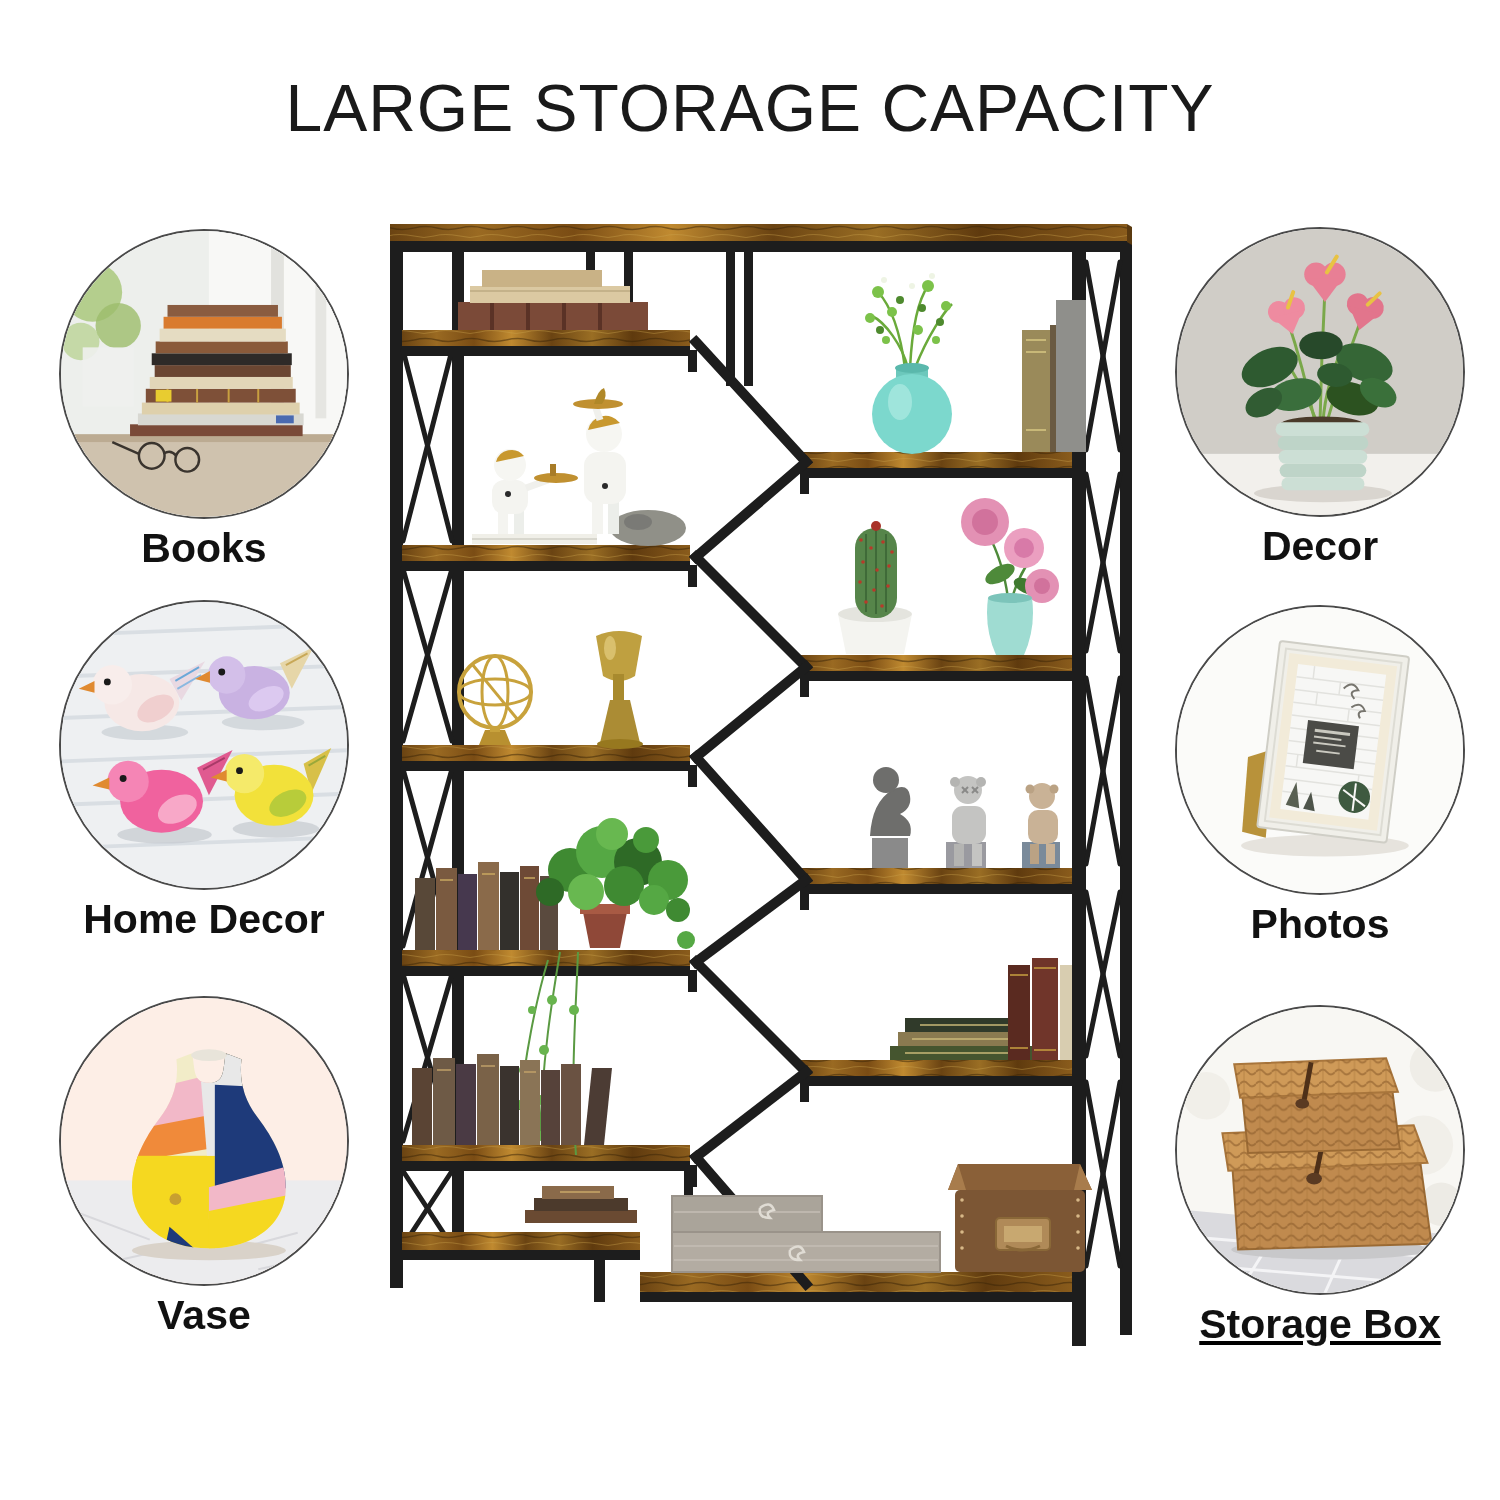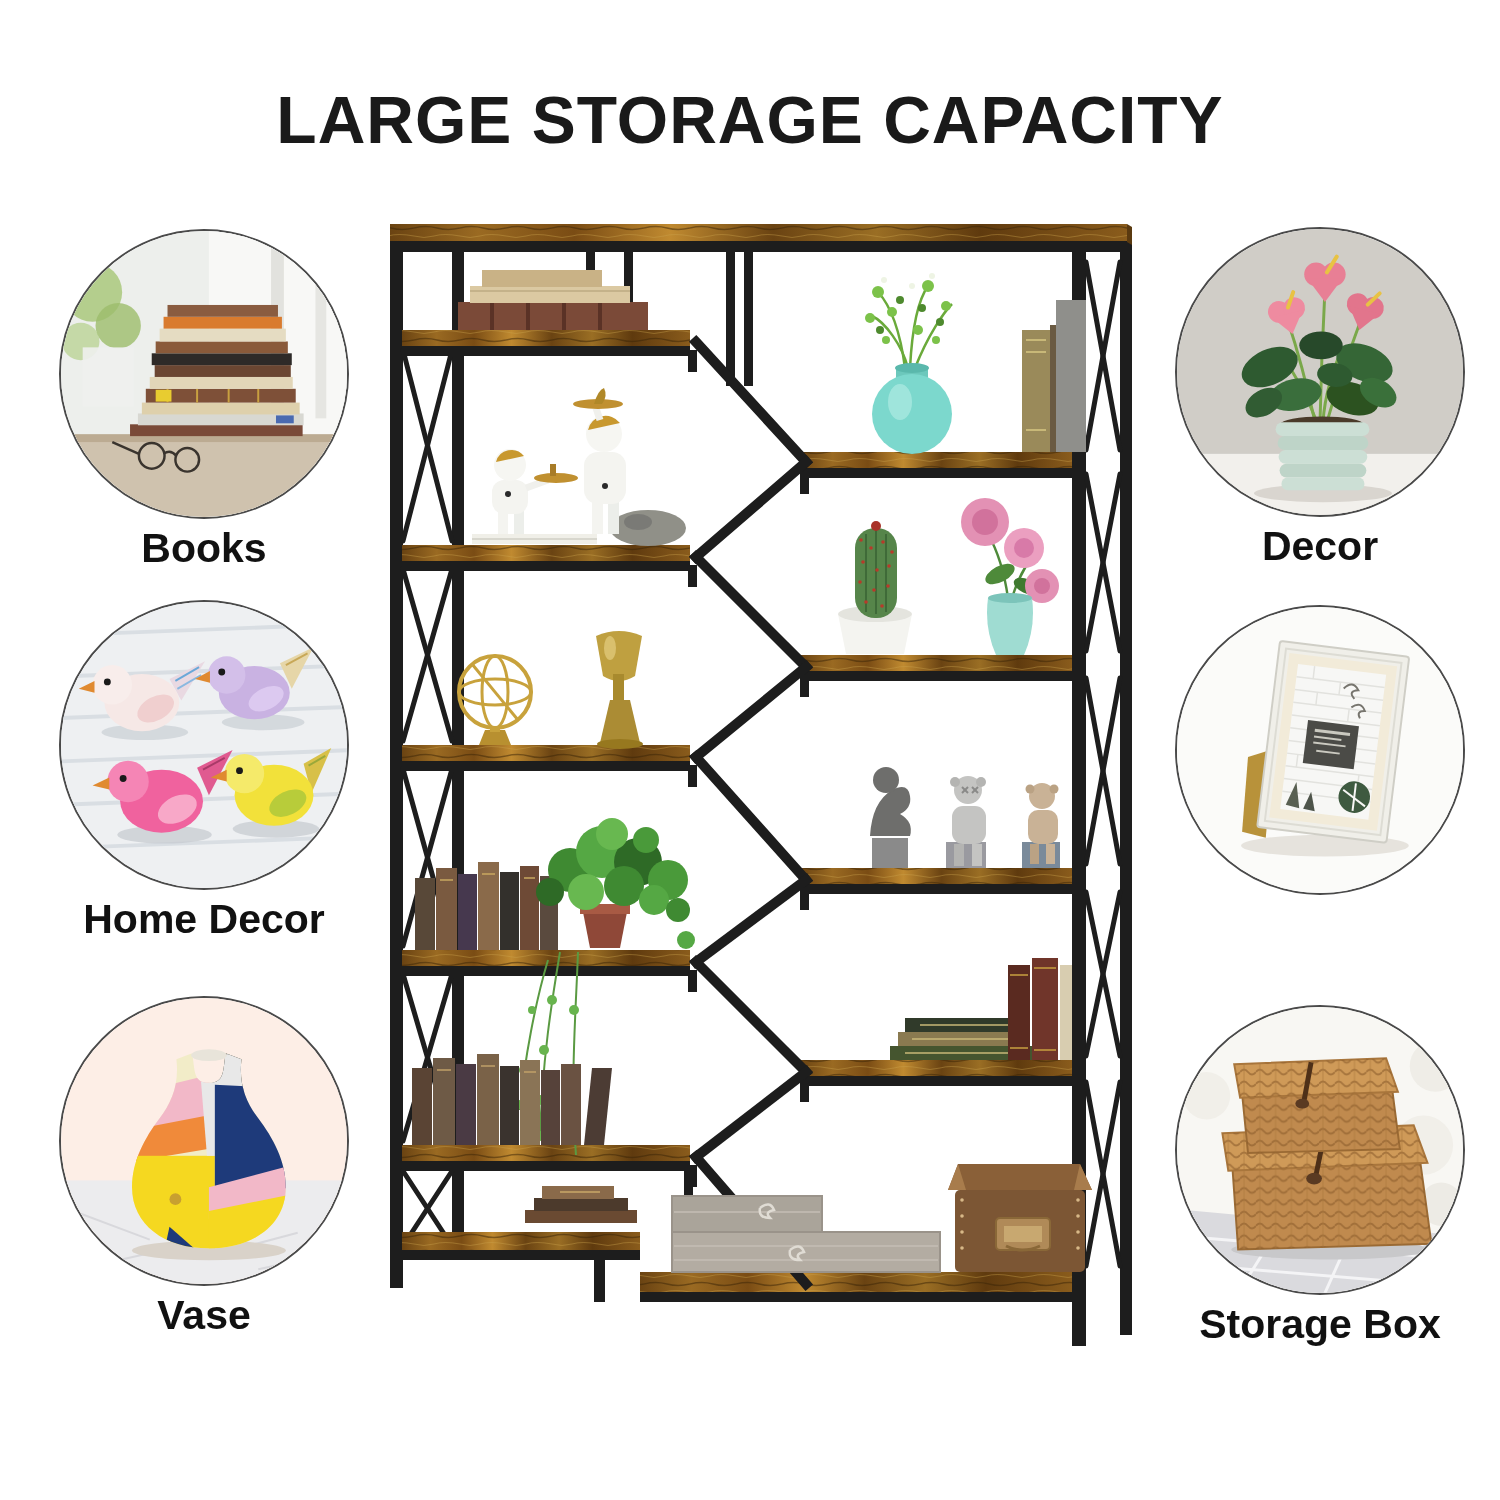--- a/index.html
+++ b/index.html
@@ -2,33 +2,33 @@
 <html style="--title-text: #1a1a1a; --label-text: #111111; --metal-frame: #1d1d1d; --wood-dark: #5f3a0e; --wood-mid: #8a5a1e; --wood-light: #c08a30; --circle-border: #4a4a4a; --canvas-bg: #ffffff;"><head>
 <meta charset="utf-8">
 <style>
   :root{
     --title-text:#1a1a1a; --label-text:#111111; --metal-frame:#1d1d1d;
     --circle-border:#4a4a4a; --canvas-bg:#ffffff;
   }
   html,body{margin:0;padding:0;background:#888;}
   .canvas{position:relative;width:1500px;height:1500px;background:var(--canvas-bg);
     font-family:"Liberation Sans",sans-serif;overflow:hidden;margin:0 auto;}
-  .title{position:absolute;top:82px;left:0;width:100%;text-align:center;
-    font-size:66px;font-weight:bold;letter-spacing:1px;color:var(--title-text);white-space:nowrap;}
+  .title{position:absolute;top:70px;left:0;width:100%;text-align:center;
+    font-size:66px;font-weight:normal;letter-spacing:1px;color:var(--title-text);white-space:nowrap;}
   .callout{position:absolute;width:290px;text-align:center;}
   .circle{width:290px;height:290px;border-radius:50%;border:2px solid var(--circle-border);
     overflow:hidden;box-sizing:border-box;background:#fff;}
   .circle svg{display:block;width:286px;height:286px;}
   .label{margin-top:6px;font-size:41px;font-weight:bold;color:var(--label-text);white-space:nowrap;}
   .shelf-wrap{position:absolute;left:388px;top:220px;width:744px;height:1135px;}
   .metal{fill:var(--metal-frame);}
   .mstroke{stroke:var(--metal-frame);}
   
   #co-books{left:59px;top:229px;}   #co-home-decor{left:59px;top:600px;}  #co-vase{left:59px;top:996px;}
-  #co-plants{left:1175px;top:227px;}#co-photos{left:1175px;top:605px;}    #co-storage-box{left:1175px;top:1005px;}
+  #co-plants{left:1175px;top:227px;}#co-photos{left:1175px;top:605px;}    #co-storage-box{left:1175px;top:1005px;text-decoration:underline;}
 </style>
 </head>
 <body>
 
 <div class="canvas">
 
   <div class="title">LARGE STORAGE CAPACITY</div>
 
   <div class="callout" id="co-home-decor">
     <div class="circle">
@@ -267,20 +267,21 @@
           <circle cx="186" cy="190" r="16" fill="#3e5a40"></circle>
           <g stroke="#f7f7f5" stroke-width="2">
               <line x1="186" y1="176" x2="186" y2="204"></line>
               <line x1="174" y1="184" x2="198" y2="198"></line>
             </g>
           <polygon points="118,206 126,182 132,208" fill="#596052"></polygon>
           <polygon points="136,208 142,190 148,209" fill="#4e544a"></polygon>
         </g>
       </svg>
     </div>
+    <div class="label">Photos</div>
   </div>
 
   <div class="callout" id="co-storage-box">
     <div class="circle">
       <svg viewBox="0 0 290 290">
         <rect x="0" y="0" width="290" height="290" fill="#f8f7f3"></rect>
         <circle cx="262" cy="60" r="26" fill="#efede7"></circle>
           <circle cx="250" cy="140" r="30" fill="#f1efe9"></circle>
         <circle cx="30" cy="90" r="24" fill="#f1efe9"></circle>
           <circle cx="268" cy="200" r="22" fill="#edebe5"></circle>

